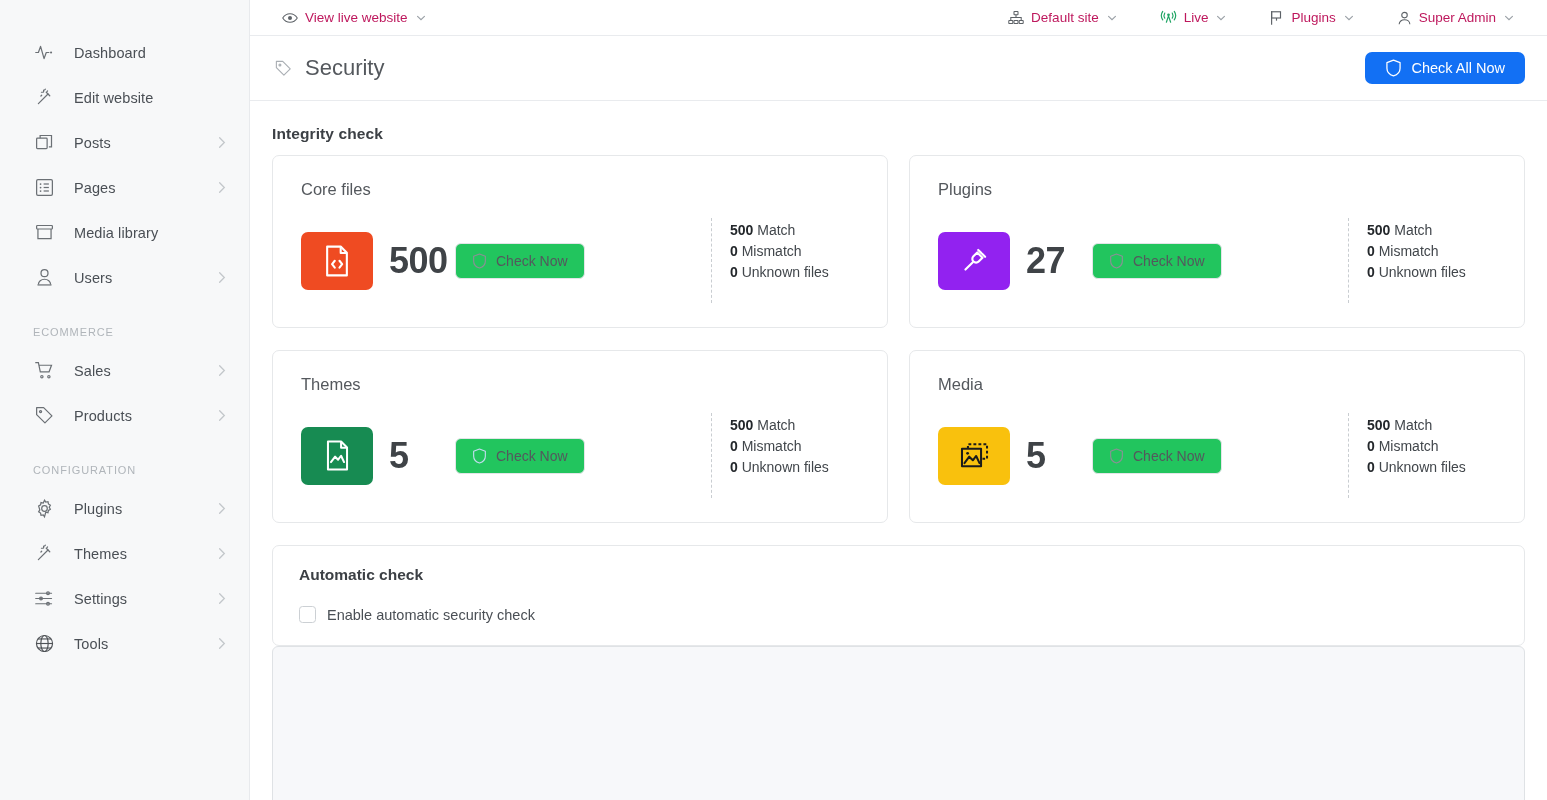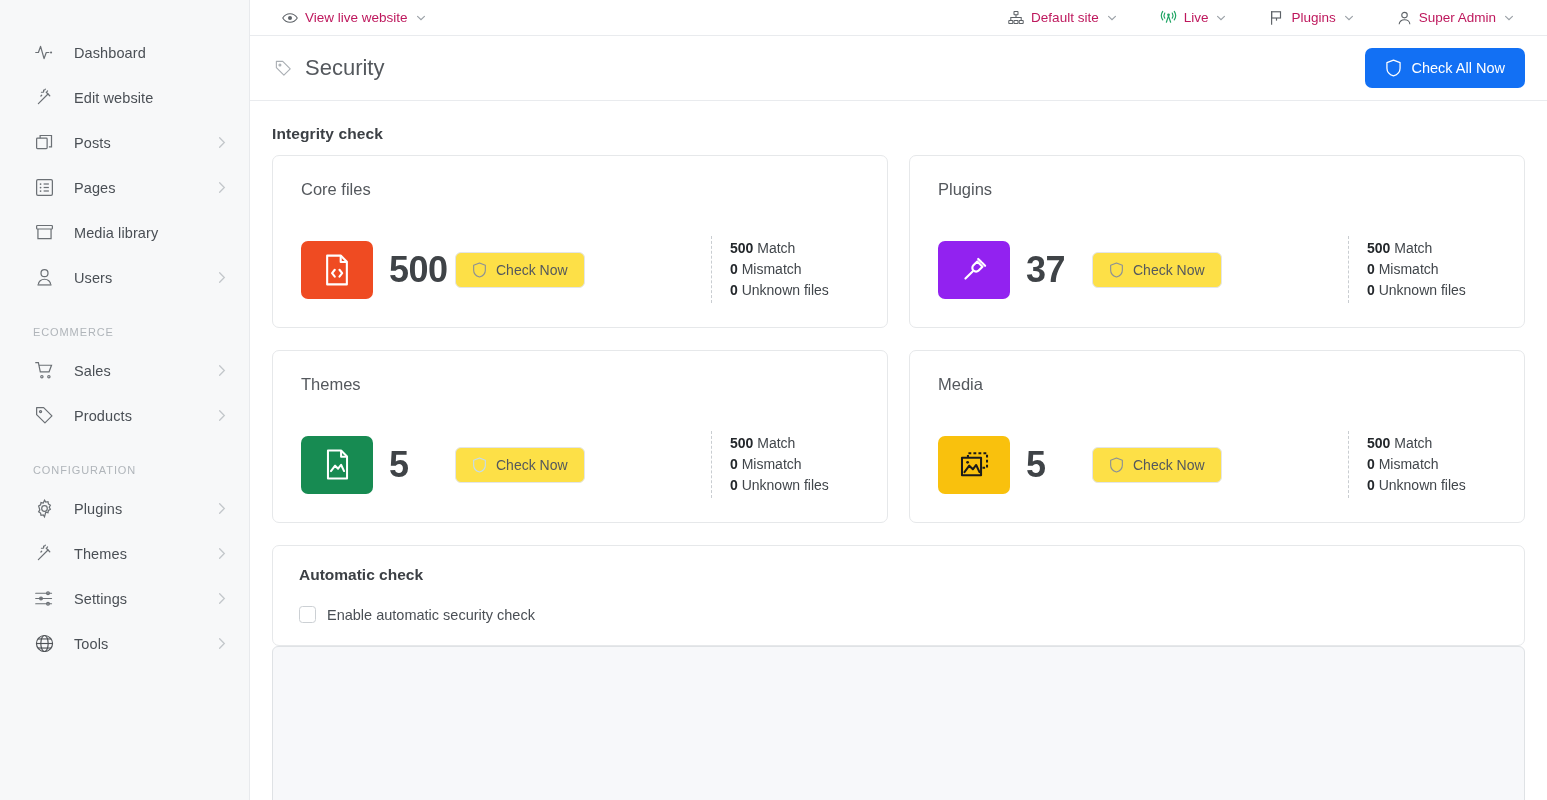--- a/index.html
+++ b/index.html
@@ -91,57 +91,57 @@
     padding: 0 22px 0 24px;
     background: #fff;
   }
   .pagehead-ico { color: #a9aeb3; display: flex; align-items: center; margin-right: 12px; }
   .pagehead-title { font-size: 22px; color: #54585d; font-weight: 400; }
   .btn-primary {
     margin-left: auto;
     background: #1270f4;
     color: #fff;
     border: none; border-radius: 7px;
-    height: 40px;
+    height: 32px;
     padding: 0 20px;
     display: flex; align-items: center; gap: 10px;
     font-size: 14.5px;
     font-family: "Liberation Sans", sans-serif;
     cursor: pointer;
   }
 
   .content { flex: 1; overflow: hidden; padding: 24px 22px 0 22px; background: #fff; }
   .section-title { font-size: 15.5px; font-weight: bold; color: #3c4045; margin-bottom: 12px; letter-spacing: 0.1px;}
 
   .grid { display: grid; grid-template-columns: 1fr 1fr; gap: 22px 21px; }
   .card {
     border: 1px solid #e6e8ea;
     border-radius: 7px;
     background: #fff;
     padding: 24px 26px 24px 28px;
     min-height: 173px;
-    display: flex; flex-direction: column; gap: 18px;
+    display: flex; flex-direction: column;
   }
   .card-title { font-size: 16.5px; color: #54585d; margin-bottom: 19px; }
   .card-body { display: flex; align-items: center; flex: 1; }
   .tile {
     width: 72px; height: 58px;
     border-radius: 7px;
     display: flex; align-items: center; justify-content: center;
     color: #fff;
     margin-right: 16px;
   }
   .count {
     font-size: 36px; font-weight: bold; color: #3f4347;
     min-width: 66px;
     letter-spacing: -0.5px;
   }
   .btn-check {
     border: 1px solid #e3e5e8;
-    background: #fde047;
+    background: #22c55e;
     border-radius: 6px;
     height: 36px;
     padding: 0 16px;
     display: flex; align-items: center; gap: 9px;
     font-size: 14px; color: #54585d;
     font-family: "Liberation Sans", sans-serif;
     cursor: pointer;
     white-space: nowrap;
   }
   .stats {
@@ -517,21 +517,21 @@
           <div class="card-title">Plugins</div>
           <div class="card-body">
             <div class="tile" style="background:#9222f0;">
               <svg width="31" height="31" viewBox="0 0 26 26" fill="none" stroke="#ffffff" stroke-width="1.8" stroke-linecap="round" stroke-linejoin="round">
                   <path d="M15.3 6.3l4.4 4.4-3.2 3.2a3.1 3.1 0 0 1-4.4 0l0 0a3.1 3.1 0 0 1 0-4.4z"></path>
                   <line x1="11.4" y1="14.6" x2="5.4" y2="20.6"></line>
                   <line x1="16.1" y1="4.1" x2="18.6" y2="6.6"></line>
                   <line x1="19.4" y1="7.4" x2="21.9" y2="9.9"></line>
                 </svg>
             </div>
-            <div class="count">37</div>
+            <div class="count">27</div>
             <button class="btn-check">
               <span style="display:flex;align-items:center;">
                 <svg width="15" height="16" viewBox="0 0 18 20" fill="none" stroke="#8b9096" stroke-width="1.4" stroke-linejoin="round">
                     <path d="M9 1.2 16.3 4v6.2c0 4.4-3.1 7.2-7.3 8.6C4.8 17.4 1.7 14.6 1.7 10.2V4z"></path>
                   </svg>
               </span>
               <span>Check Now</span>
             </button>
             <div class="stats">
               <div class="stat"><b>500</b> <span>Match</span></div>

